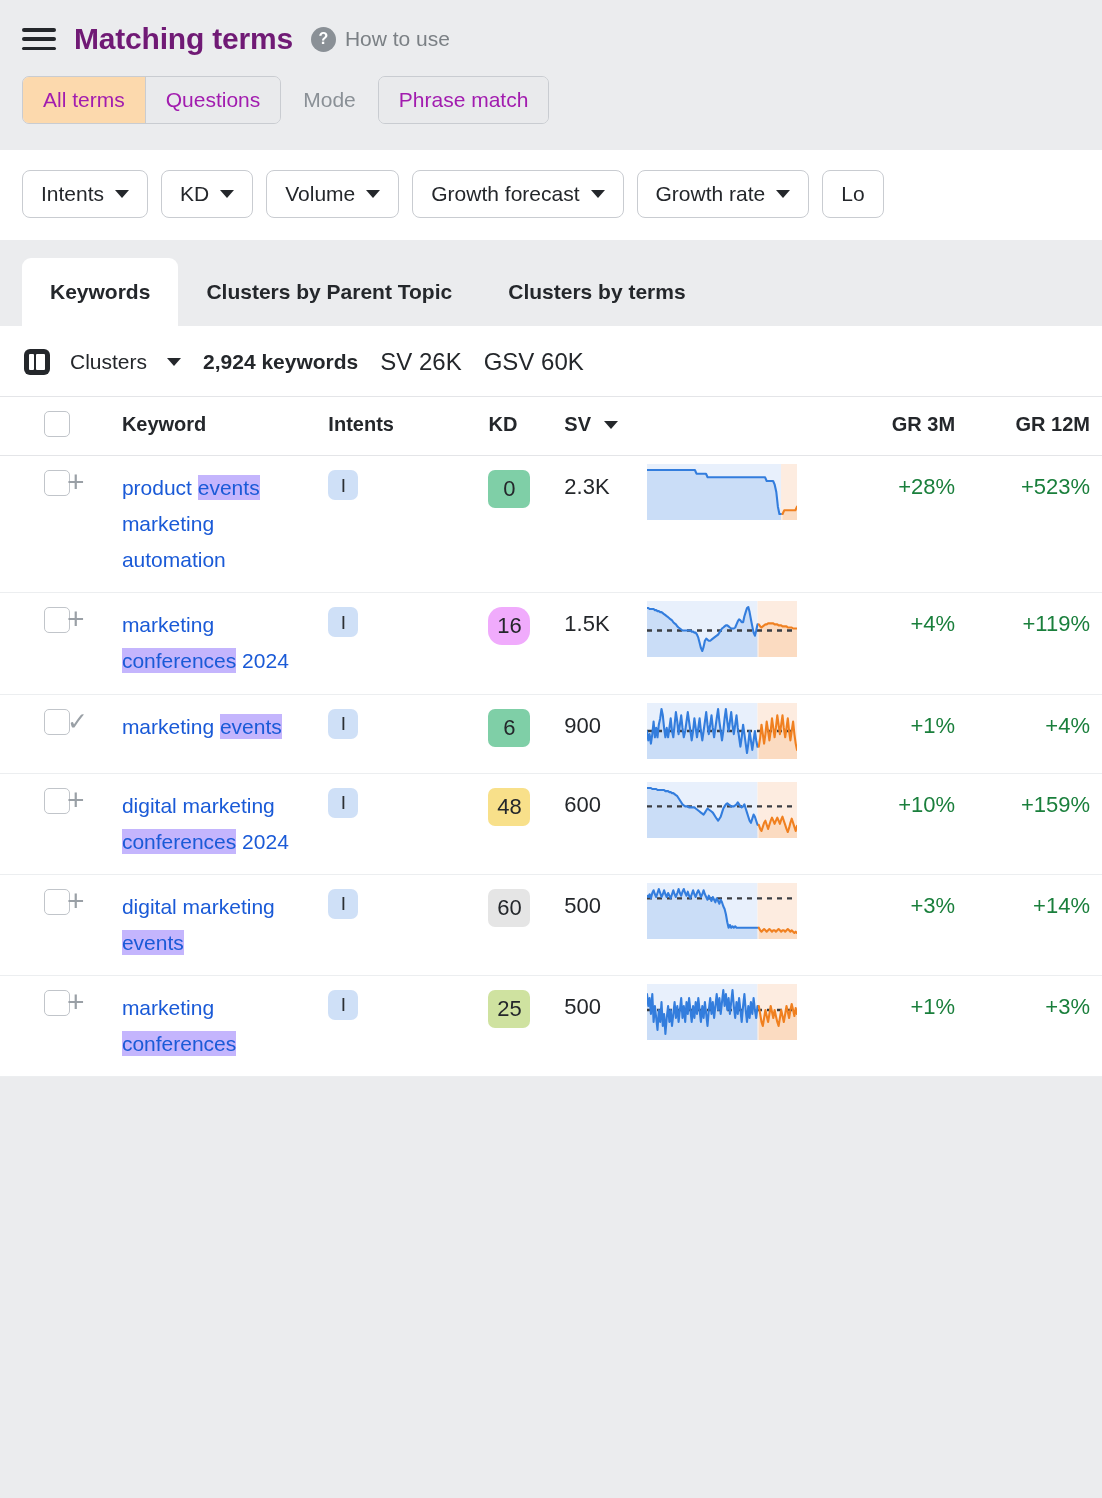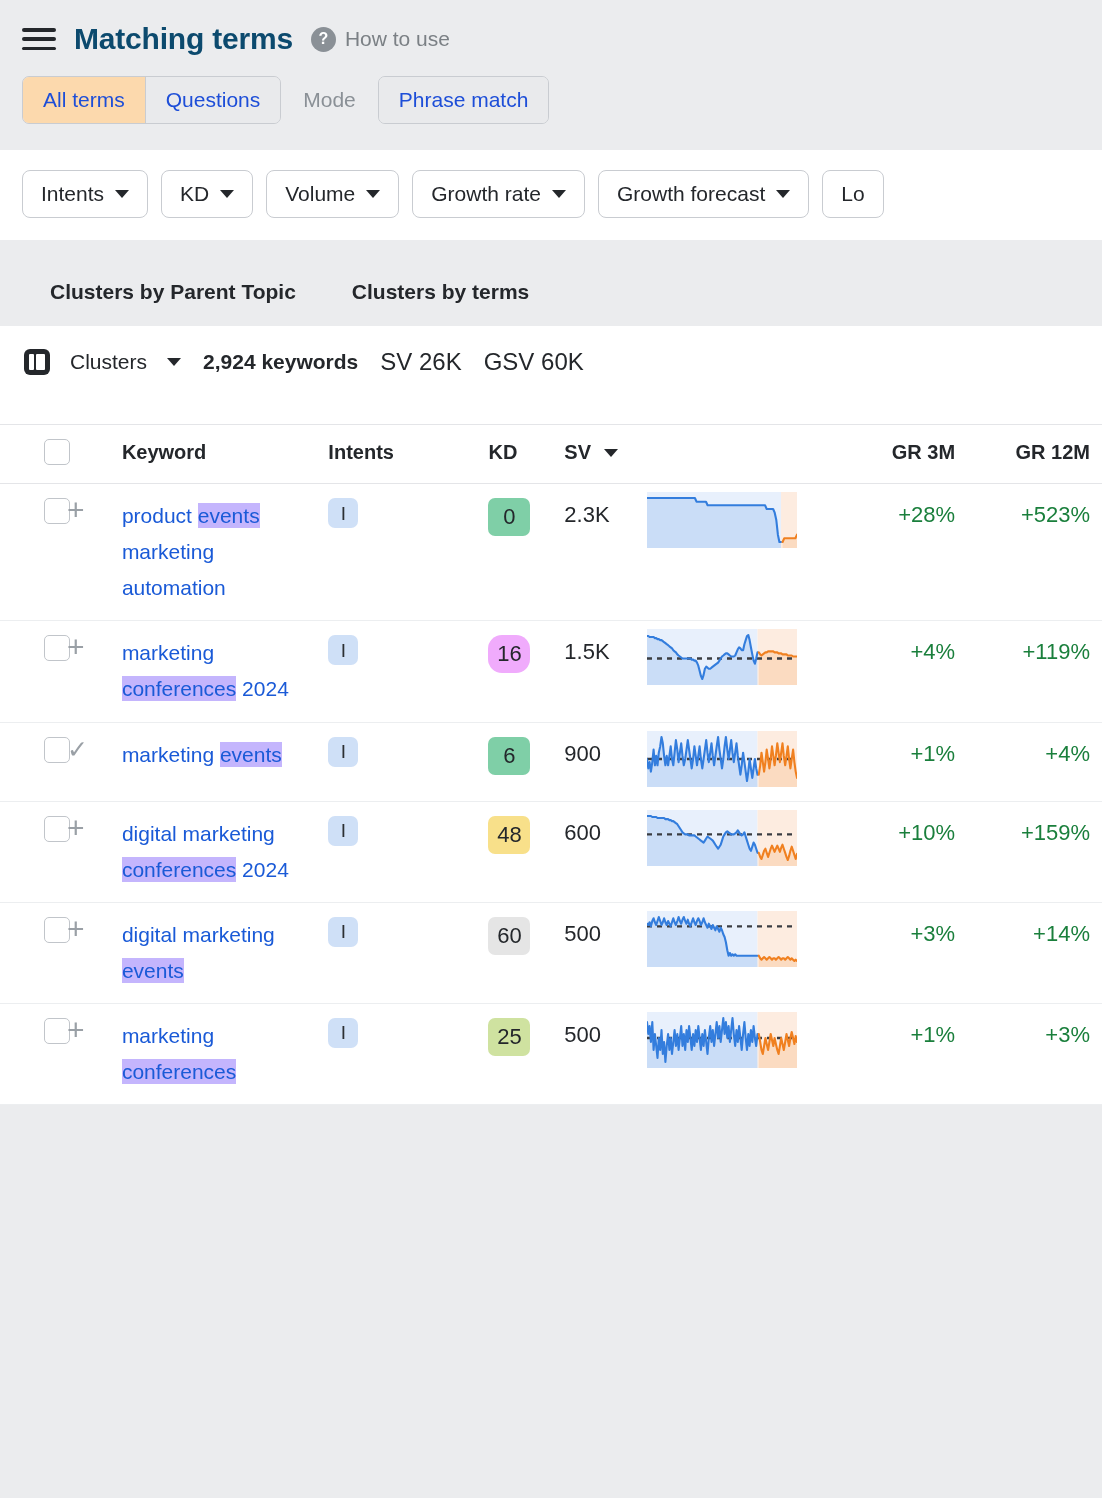--- a/index.html
+++ b/index.html
@@ -9,29 +9,29 @@
     background:#ebecee;
     font-family:"Liberation Sans", sans-serif;
     color:#24272b;
     overflow:hidden;
   }
 
   
   .header { display:flex; align-items:center; gap:18px; padding:22px 22px 6px 22px; }
   .hamburger { width:34px; height:28px; display:flex; flex-direction:column; justify-content:space-between; padding:3px 0; cursor:pointer; }
   .hamburger span { display:block; height:3.5px; background:#24272b; border-radius:2px; }
-  .page-title { font-size:30px; font-weight:700; letter-spacing:-0.2px; color:#0c4a6e; }
+  .page-title { font-size:30px; font-weight:700; letter-spacing:-0.2px; color:#701a75; }
   .howto { display:flex; align-items:center; gap:9px; color:#7b8085; font-size:21px; cursor:pointer; }
   .q-icon { width:25px; height:25px; border-radius:50%; background:#8a9096; color:#fff; font-size:16px; font-weight:700; display:flex; align-items:center; justify-content:center; line-height:1; }
 
   
   .segrow { display:flex; align-items:center; gap:22px; padding:14px 22px 26px 22px; }
   .seg { display:flex; border:1px solid #c9ccd1; border-radius:7px; overflow:hidden; background:#e9eaec; }
   .seg button {
-    font-family:inherit; font-size:21px; color:#1d4ed8;
+    font-family:inherit; font-size:21px; color:#a21caf;
     background:#e9eaec; border:0; padding:11px 20px; cursor:pointer;
     border-right:1px solid #c9ccd1;
   }
   .seg button:last-child { border-right:0; }
   .seg button.active { background:#fcd9ad; }
   .mode-label { color:#8a9096; font-size:21px; }
 
   
   .filters { background:#fff; padding:20px 22px 22px 22px; }
   .filter-line { display:flex; align-items:center; gap:13px; margin-bottom:14px; flex-wrap:nowrap; }
@@ -67,21 +67,21 @@
   .clusters-btn { display:flex; align-items:center; gap:20px; font-size:21px; cursor:pointer; }
   .cluster-ic { width:26px;height:26px;border-radius:6px;background:#24272b;position:relative;flex:none; }
   .cluster-ic::before { content:""; position:absolute; left:5px; top:5px; width:5px; height:16px;
     background:#fff; border-radius:1px; }
   .cluster-ic::after { content:""; position:absolute; left:12px; top:5px; width:9px; height:16px;
     background:#fff; border-radius:1px; }
   .kwcount { font-size:21px; font-weight:700; }
   .stat { font-size:24px; color:#24272b; }
 
   
-  table.kwtable { width:100%; border-collapse:collapse; table-layout:fixed;margin-top:28px; }
+  table.kwtable { width:100%; border-collapse:collapse; table-layout:fixed; }
   .kwtable th {
     font-size:20px; font-weight:700; text-align:left; color:#24272b;
     padding:14px 6px 18px 6px; border-top:1px solid #e4e5e8; border-bottom:1px solid #e4e5e8;
     vertical-align:middle; white-space:nowrap;
   }
   .kwtable td { padding:14px 6px; border-bottom:1px solid #eceef0; vertical-align:top; }
   .col-check { width:58px; padding-left:44px !important; }
   .col-add   { width:52px; }
   .col-kw    { width:196px; }
   .col-int   { width:152px; }
@@ -149,36 +149,37 @@
     </div>
     <div class="chip">
       <span>KD</span>
       <i class="caret"></i>
     </div>
     <div class="chip">
       <span>Volume</span>
       <i class="caret"></i>
     </div>
     <div class="chip">
+      <span>Growth forecast</span>
+      <i class="caret"></i>
+    </div>
+    <div class="chip">
       <span>Growth rate</span>
-      <i class="caret"></i>
-    </div>
-    <div class="chip">
-      <span>Growth forecast</span>
       <i class="caret"></i>
     </div>
     <div class="chip">
       <span>Lo</span>
     </div>
   </div>
 
 </div>
 
 <div class="card-wrap">
   <div class="tabbar">
+    <button class="tab active">Keywords</button>
     <button class="tab">Clusters by Parent Topic</button>
     <button class="tab">Clusters by terms</button>
   </div>
 </div>
 
 <div class="panel">
   <div class="toolbar">
     <div class="clusters-btn">
       <span class="cluster-ic"></span>
       <span>Clusters</span>

